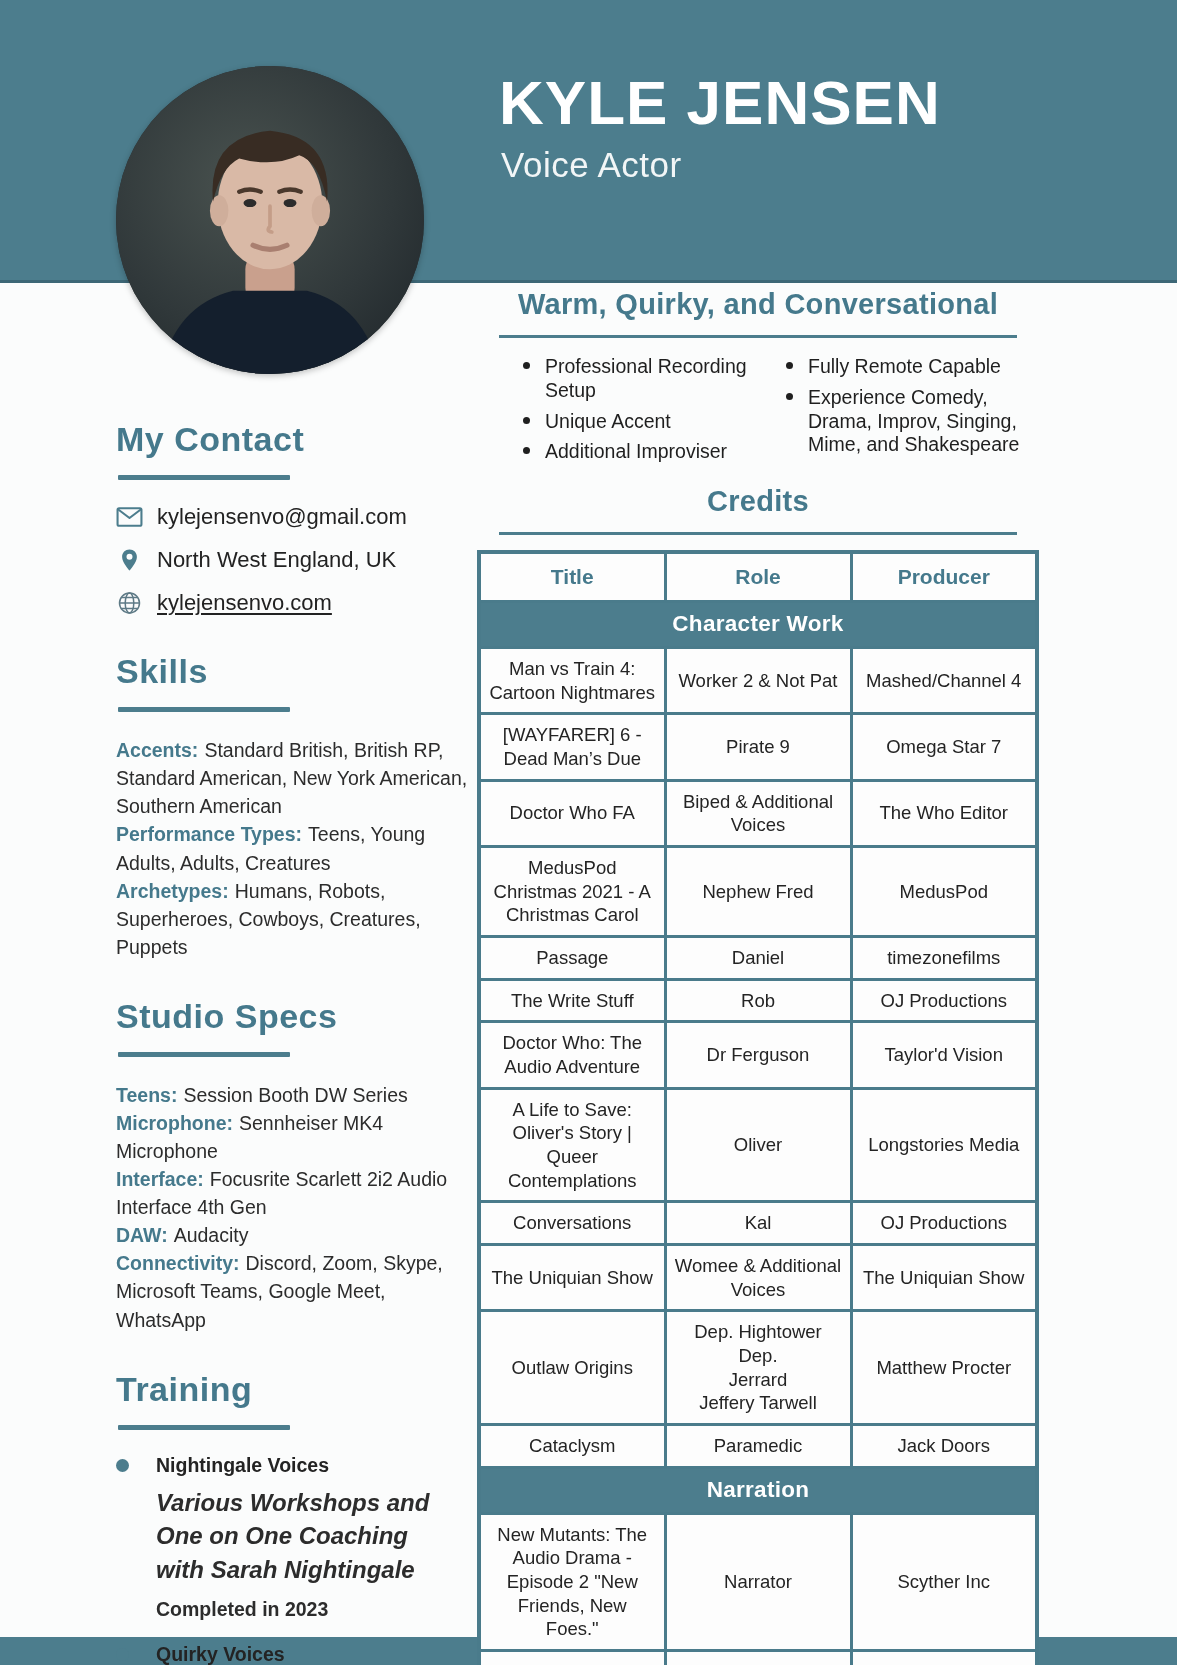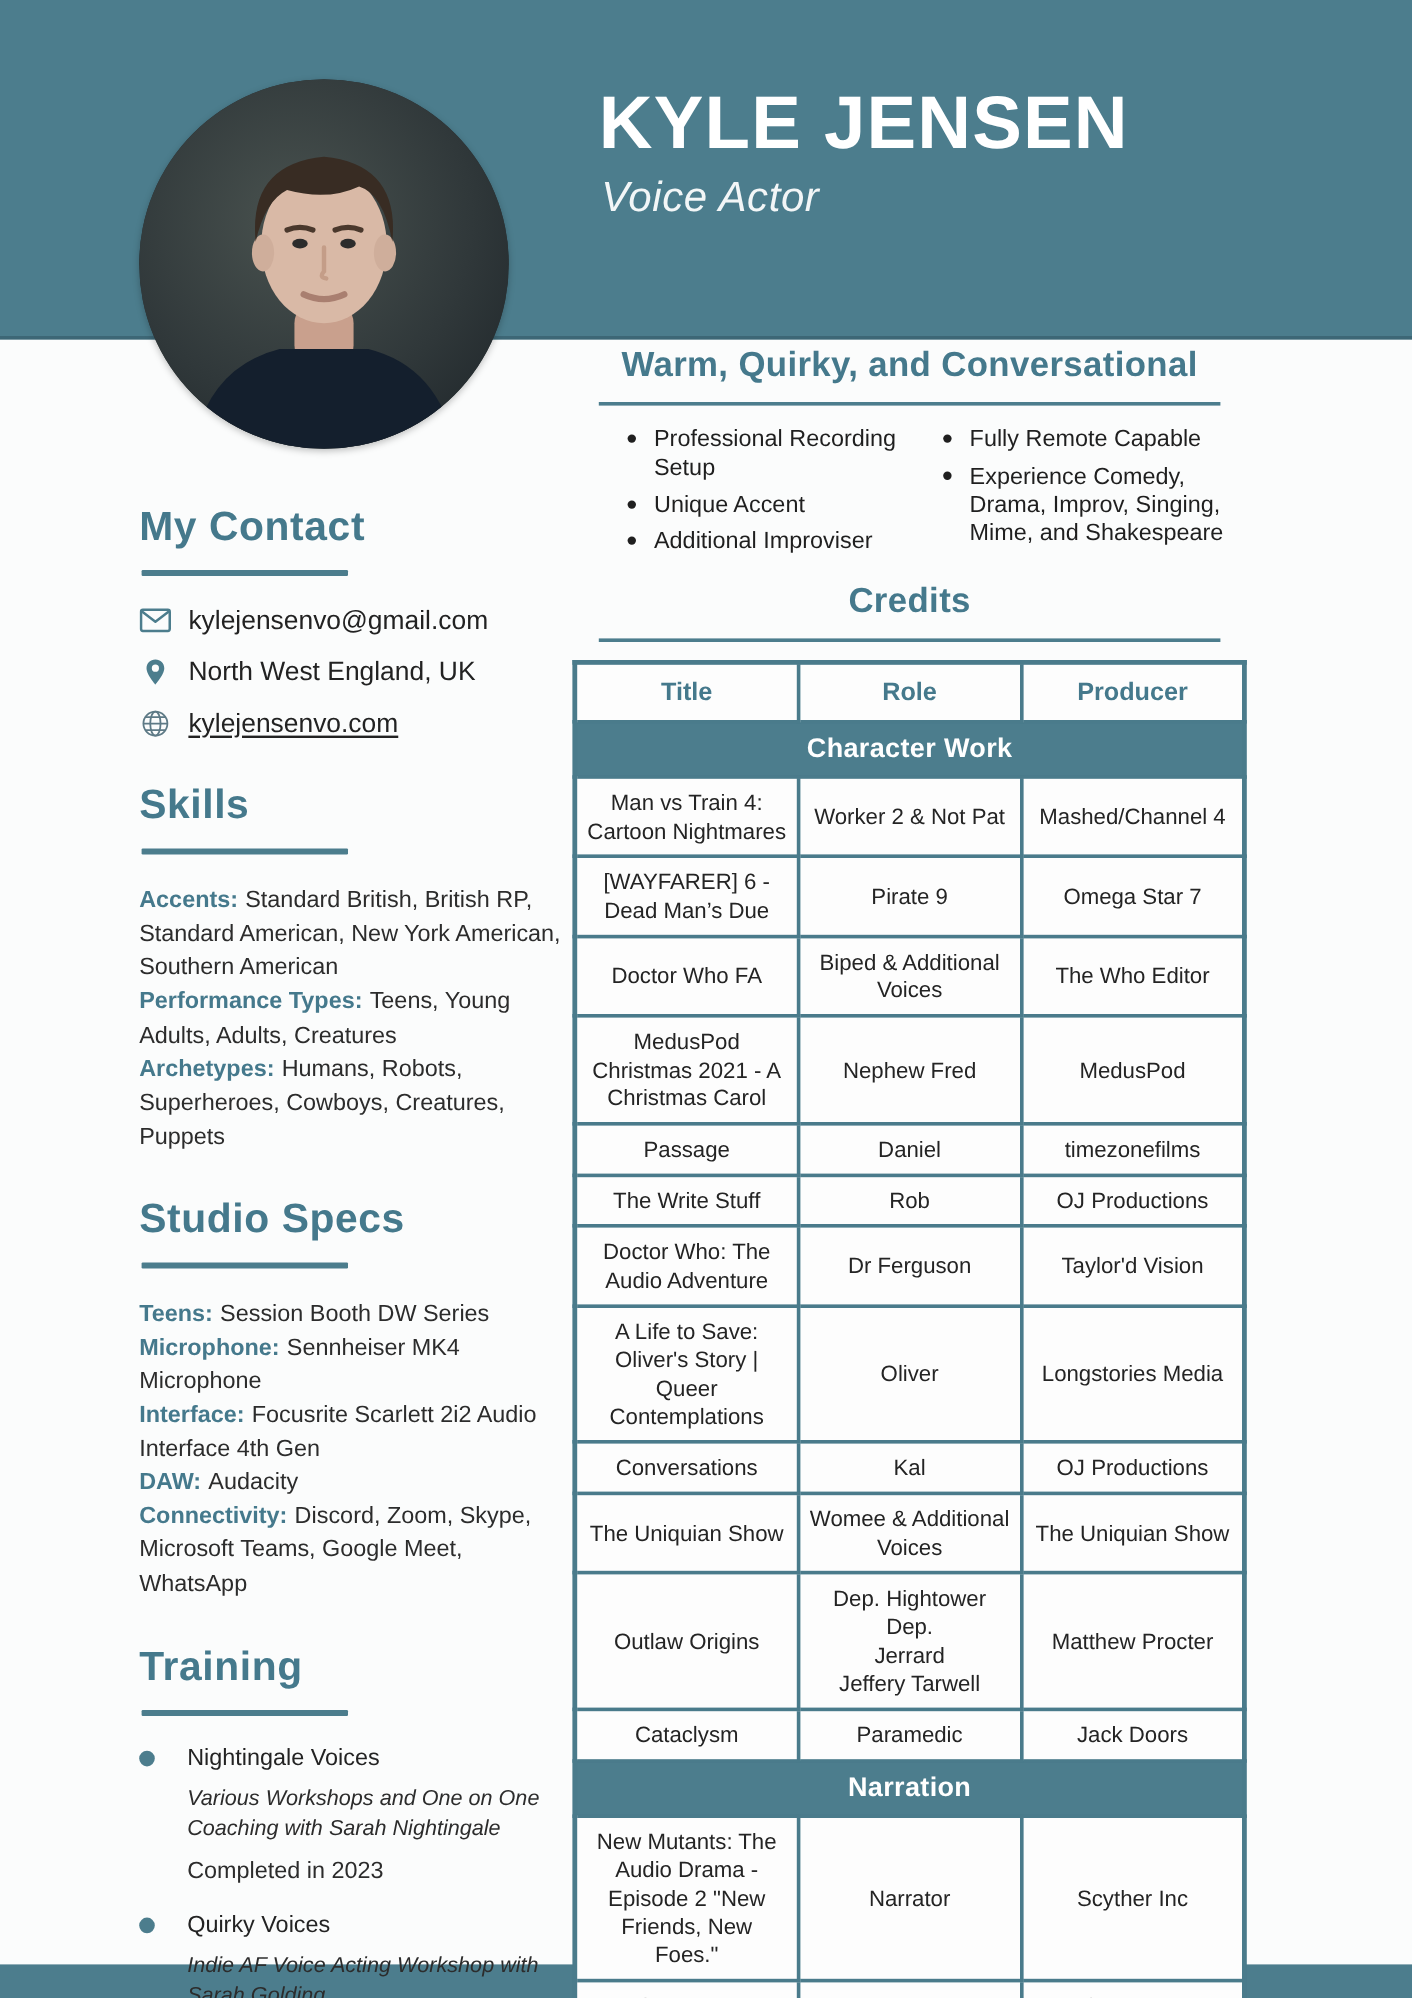--- a/index.html
+++ b/index.html
@@ -28,47 +28,46 @@
   .photo svg{display:block;width:100%;height:100%;}
   
   .name-block{position:absolute;left:499px;top:70px;}
   .name{
     margin:0;color:#ffffff;font-size:62px;font-weight:800;
     letter-spacing:1px;line-height:1.05;
   }
   .subtitle{
     margin:10px 0 0 2px;color:#f2f6f7;font-size:35px;font-weight:400;
     letter-spacing:.5px;
-    font-style:italic;
   }
   
   .left-col{position:absolute;left:116px;top:420px;width:360px;}
   .sec{margin-top:0;}
   .sec + .sec{margin-top:36px;}
   h2.sec-title{
     margin:0;color:#45798c;font-size:34px;font-weight:800;
     letter-spacing:.5px;line-height:1.15;
   }
   .rule{
     width:172px;height:5px;background:#4c7d8d;border-radius:1px;
     margin:16px 0 24px 2px;
   }
   .contact-row{display:flex;align-items:center;margin-bottom:17px;}
   .contact-row .cicon{flex:0 0 27px;width:27px;height:24px;margin-right:14px;}
   .contact-row .ctext{font-size:22px;color:#222;}
   .contact-row .ctext.link{text-decoration:underline;text-underline-offset:3px;}
   .kv{margin:0;font-size:19.5px;line-height:1.44;color:#2c2c2c;}
   .kv-label{color:#45798c;font-weight:700;margin-right:6px;}
   
-  .train-item{margin-bottom:22px;}
+  .train-item{margin-bottom:22px;font-weight:bold;}
   .train-head{display:flex;align-items:center;}
   .dot{flex:0 0 13px;width:13px;height:13px;border-radius:50%;background:#4c7d8d;margin-right:27px;}
   .train-name{font-size:19.5px;color:#232323;}
   .train-detail{
-    margin:9px 14px 0 40px;font-size:18px;font-style:italic;
+    margin:9px 14px 0 40px;font-size:24px;font-style:italic;
     line-height:1.4;color:#2c2c2c;
   }
   .train-done{margin:12px 0 0 40px;font-size:19.5px;color:#2c2c2c;}
   
   .right-col{position:absolute;left:477px;top:288px;width:562px;}
   .profile-title,.credits-title{
     margin:0;text-align:center;color:#45798c;font-size:29px;font-weight:800;
     letter-spacing:.3px;
   }
   .rule-wide{height:3px;background:#4c7d8d;margin:14px 22px 0 22px;}

